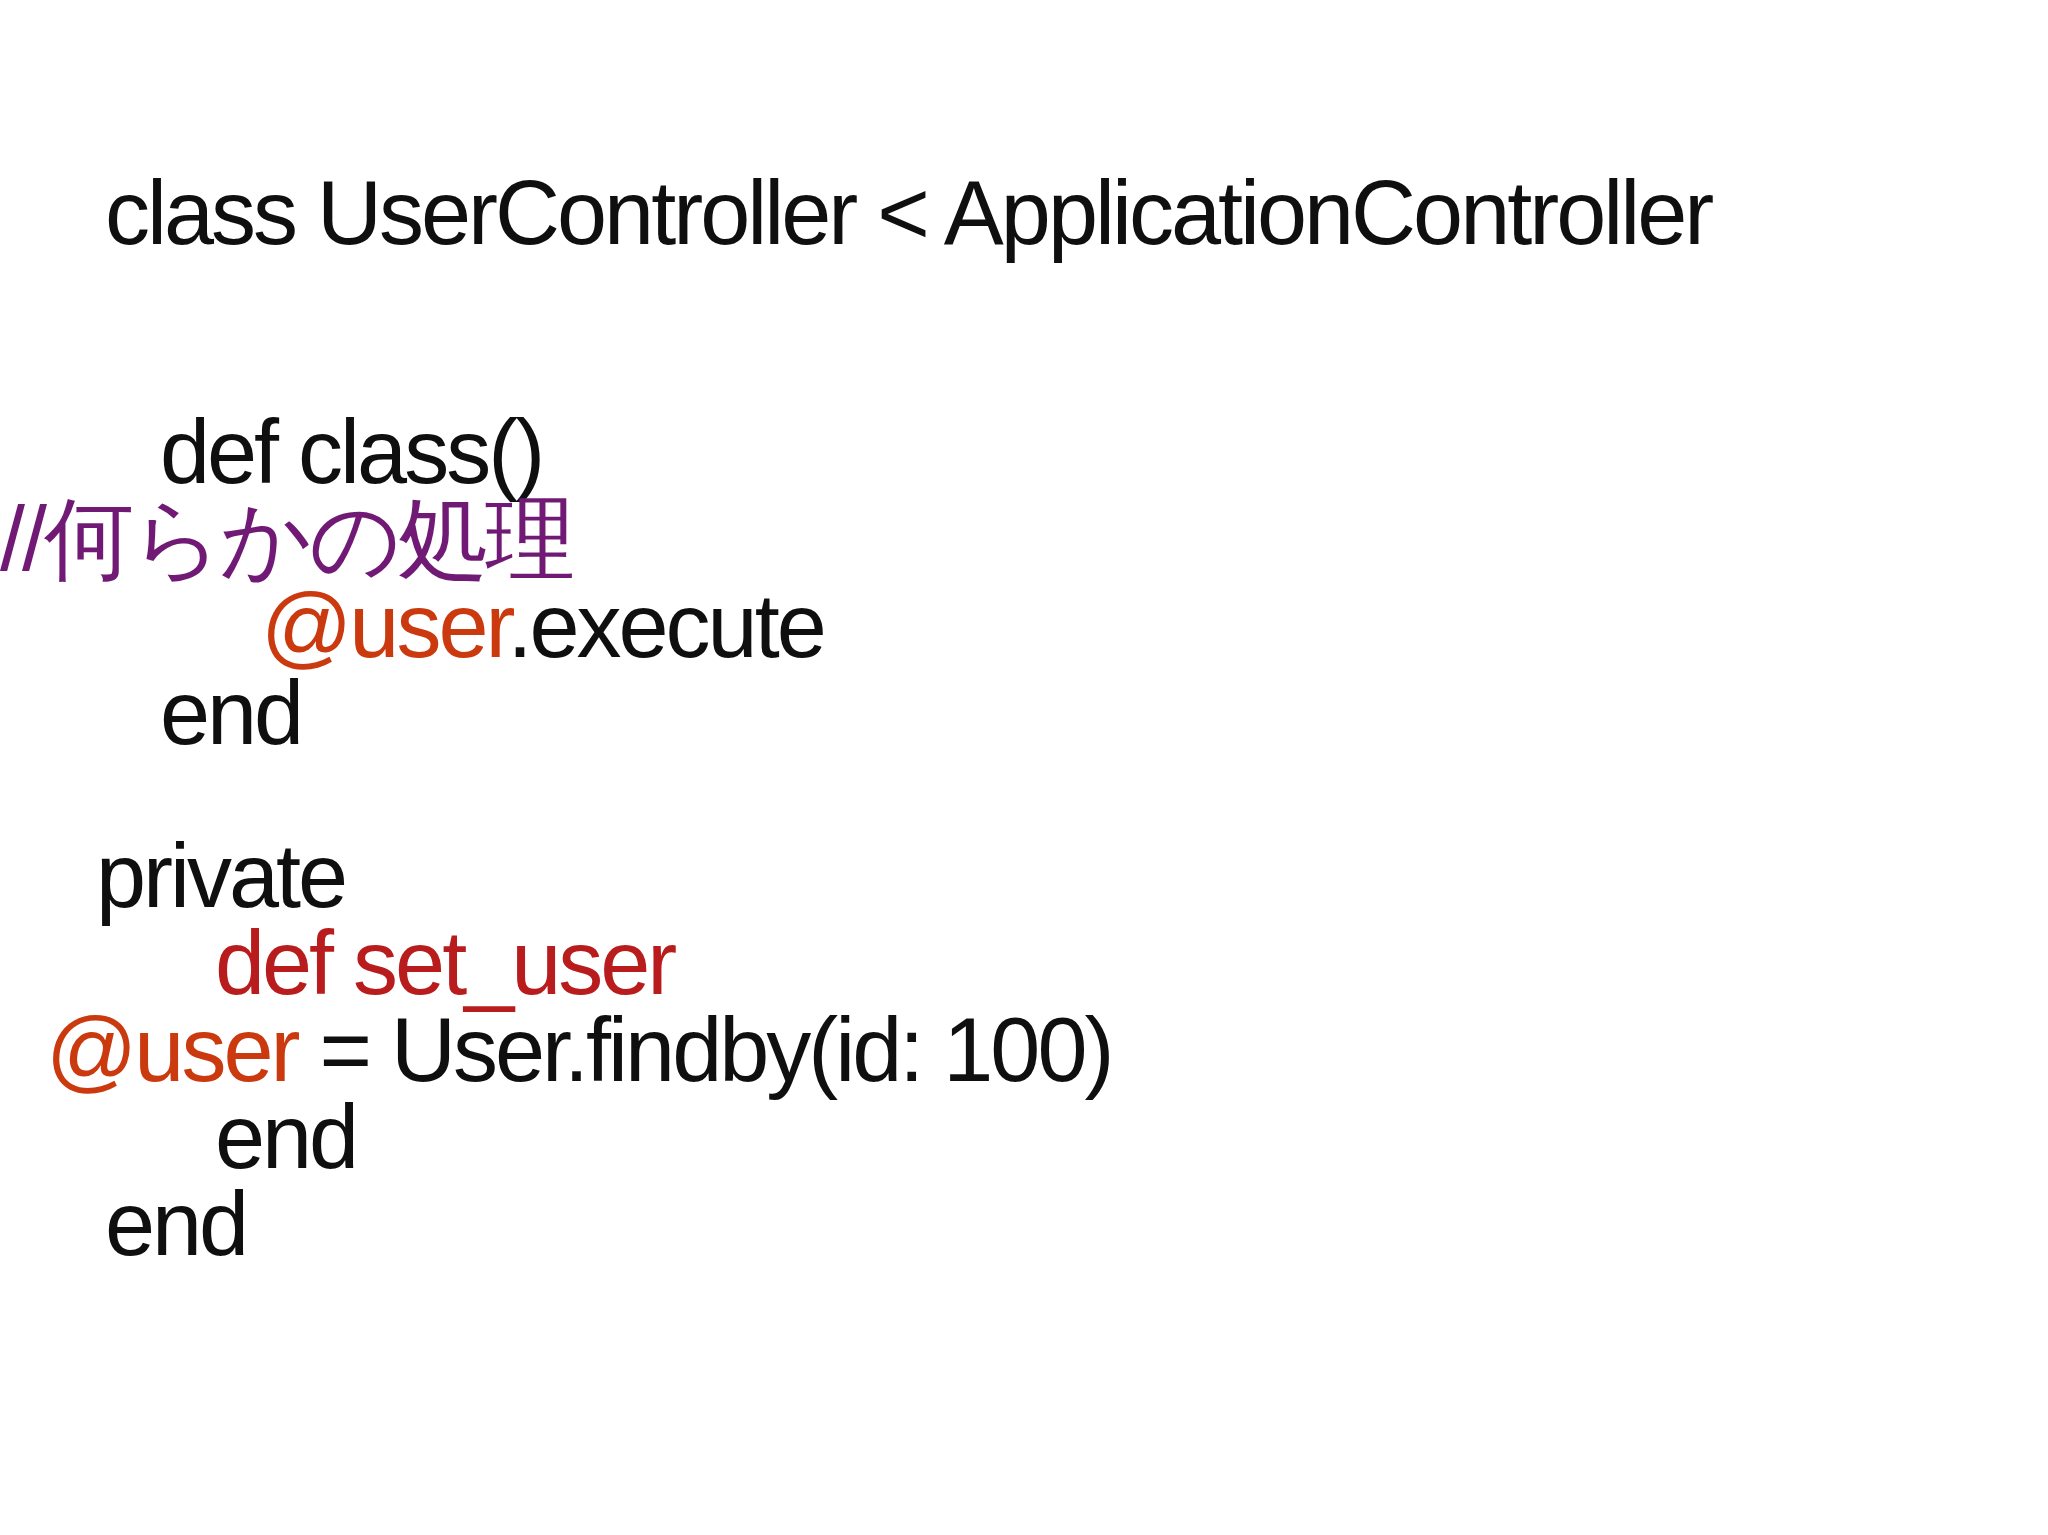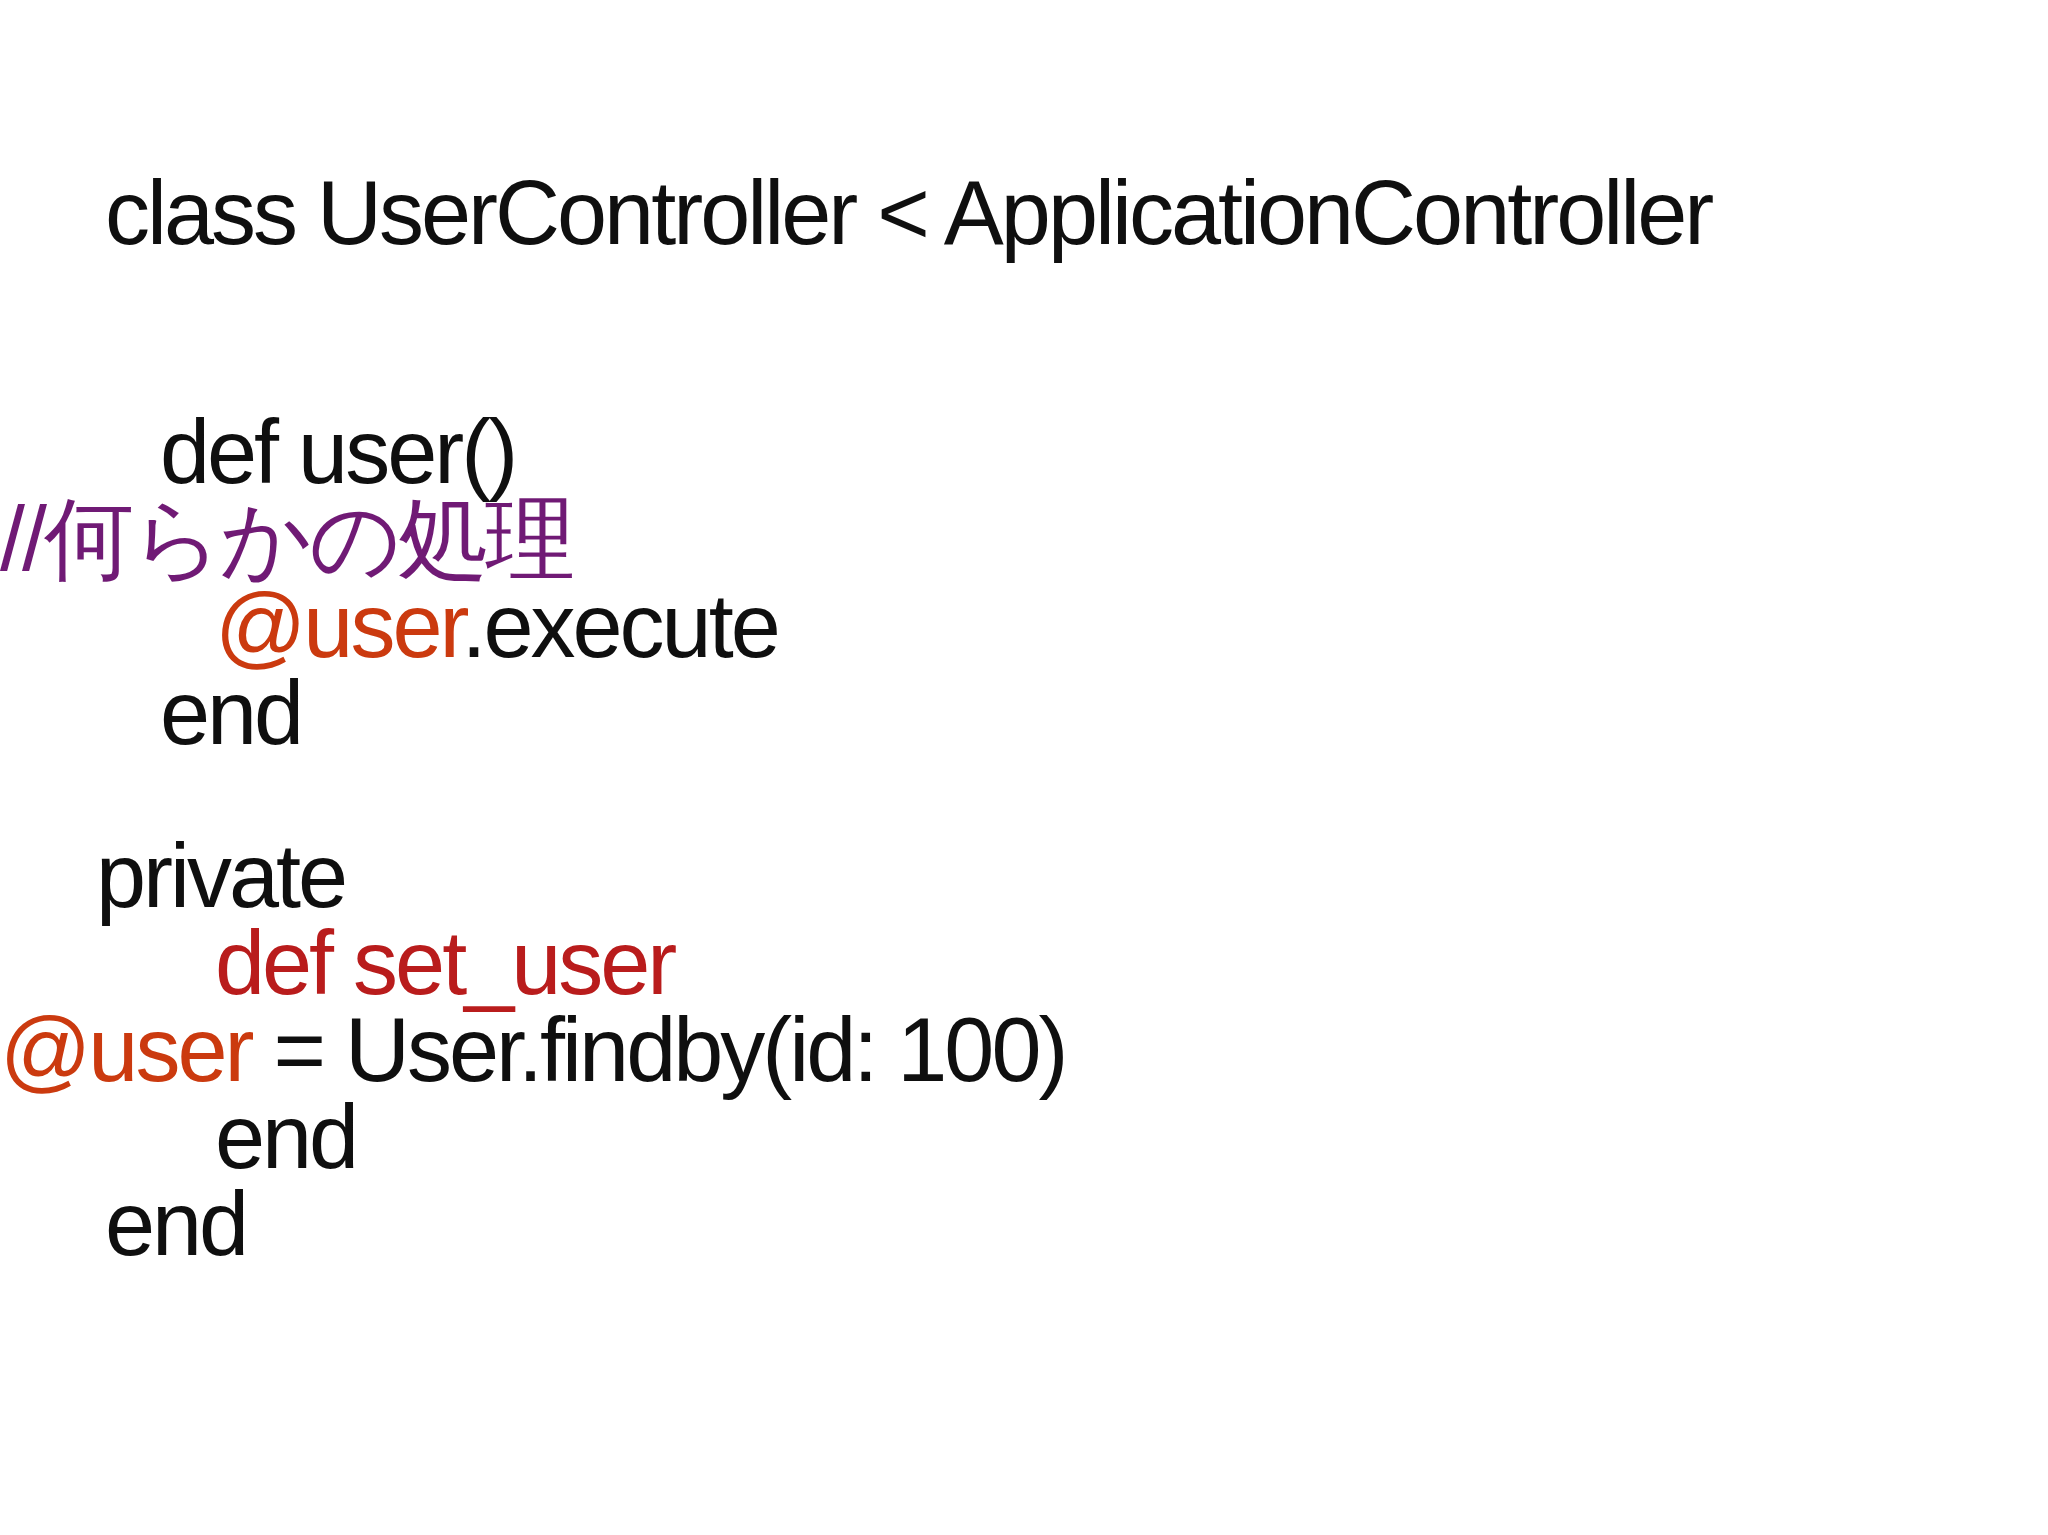--- a/index.html
+++ b/index.html
@@ -32,31 +32,32 @@
     letter-spacing: -3px;
     color: #0f0f0f;
     white-space: pre;
     font-weight: 400;
   }
   .code-line.blank {
     height: 76px;
   }
   .tok-accent {
     color: #cb3a0f;
+    margin-left: 46px;
   }
 </style>
 </head>
 <body>
 
 <div class="slide" style="background: rgb(255, 255, 255);">
   <div class="code-block">
       <div class="code-line" style="padding-left: 105px; color: rgb(15, 15, 15);"><span>class UserController &lt; ApplicationController</span></div>
       <div class="code-line blank" style="color: rgb(15, 15, 15);"></div>
       <div class="code-line blank" style="color: rgb(15, 15, 15);"></div>
-      <div class="code-line" style="padding-left: 160px; color: rgb(15, 15, 15);"><span>def user()</span></div>
+      <div class="code-line" style="padding-left: 160px; color: rgb(15, 15, 15);"><span>def class()</span></div>
       <div class="code-line" style="color: #701a75;"><span>//何らかの処理</span></div>
       <div class="code-line" style="padding-left: 215px; color: rgb(15, 15, 15);"><span class="tok-accent" style="color: rgb(203, 58, 15);">@user</span><span>.execute</span></div>
       <div class="code-line" style="padding-left: 160px; color: rgb(15, 15, 15);"><span>end</span></div>
       <div class="code-line blank" style="color: rgb(15, 15, 15);"></div>
       <div class="code-line" style="padding-left: 96px; color: rgb(15, 15, 15);"><span>private</span></div>
       <div class="code-line" style="padding-left: 215px; color: #b91c1c;"><span>def set_user</span></div>
       <div class="code-line" style="color: rgb(15, 15, 15);"><span class="tok-accent" style="color: rgb(203, 58, 15);">@user</span><span> = User.findby(id: 100)</span></div>
       <div class="code-line" style="padding-left: 215px; color: rgb(15, 15, 15);"><span>end</span></div>
       <div class="code-line" style="padding-left: 105px; color: rgb(15, 15, 15);"><span>end</span></div>
     </div>

